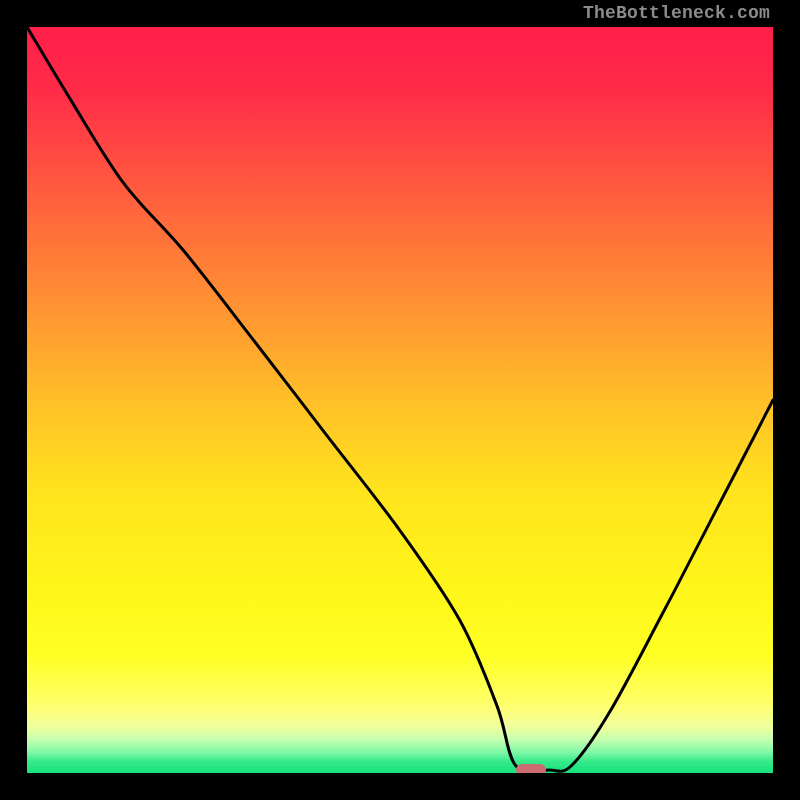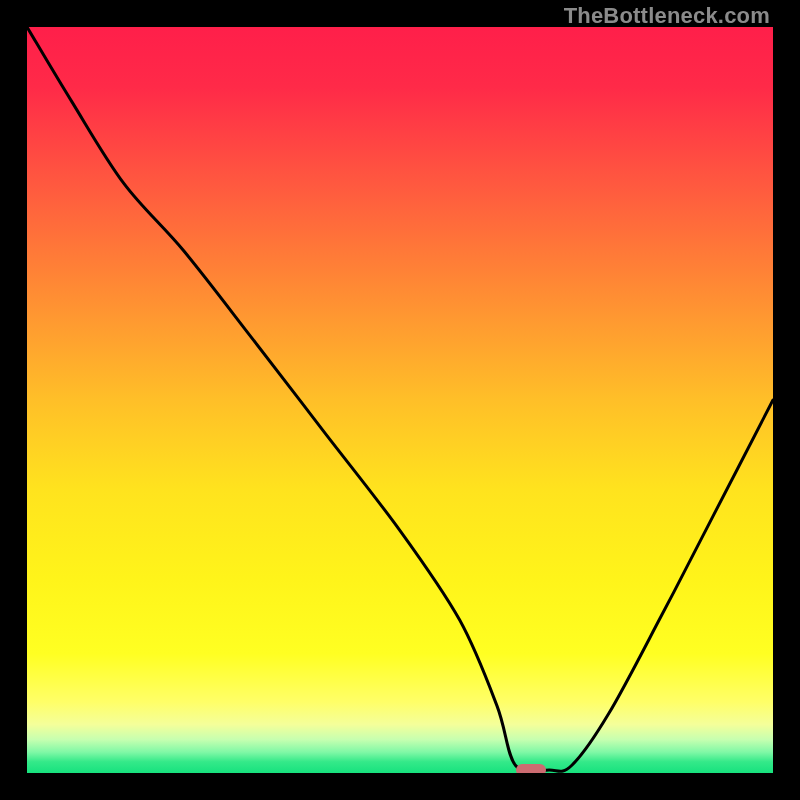--- a/index.html
+++ b/index.html
@@ -25,22 +25,22 @@
     overflow: hidden;
   }
   .gradient {
     position: absolute;
     inset: 0;
   }
   .watermark {
     position: absolute;
     top: 3px;
     right: 30px;
-    font-family: Liberation Sans, sans-serif;
-    font-size: 22px;
+    font-family: Liberation Mono, monospace;
+    font-size: 18px;
     font-weight: 700;
     color: #8b8b8b;
     letter-spacing: 0.2px;
   }
   svg.curve {
     position: absolute;
     inset: 0;
   }
   .marker {
     position: absolute;

